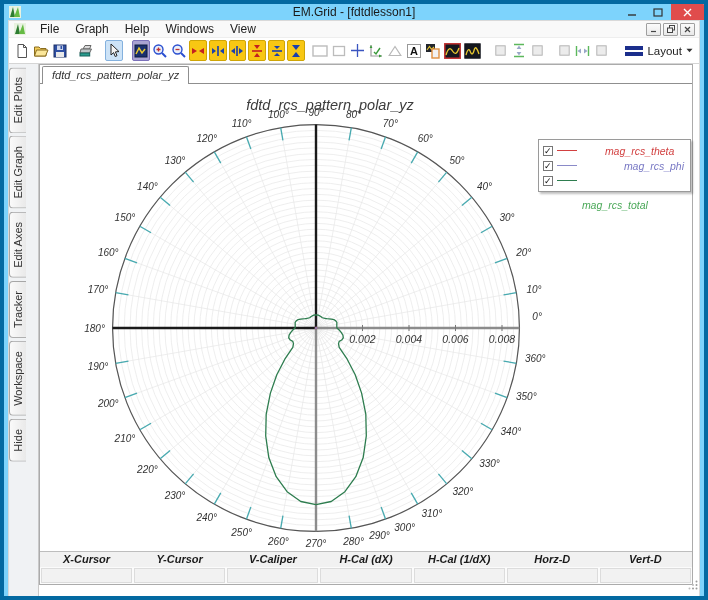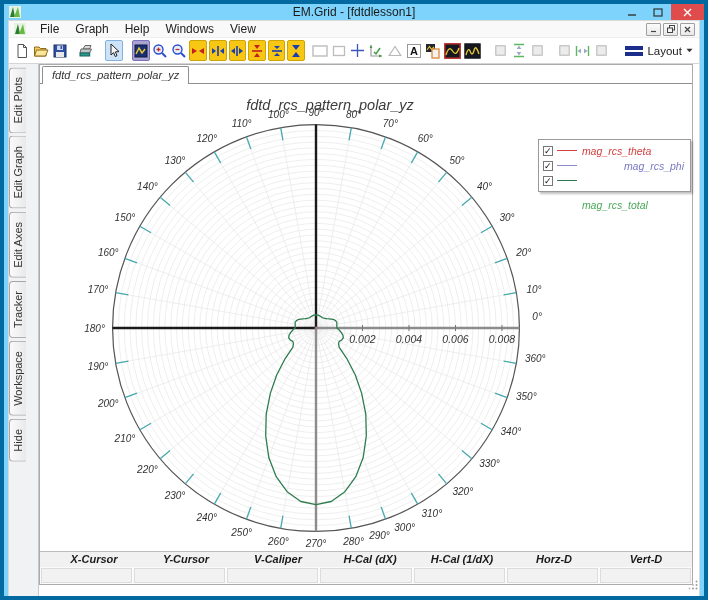--- a/index.html
+++ b/index.html
@@ -46,21 +46,21 @@
   .chart-area { flex:1; position:relative; min-height:0; }
   .chart-area svg { display:block; }
 
   .legend { position:absolute; top:55px; right:1px; background:#fff; border:1px solid #9a9a9a; box-shadow:2px 2px 2px rgba(0,0,0,0.25); padding:3px 6px 3px 4px; }
   .legend-row { display:flex; align-items:center; height:15px; }
   .legend-cb { width:10px; height:10px; border:1px solid #777; background:#fff; font-family:"DejaVu Sans",sans-serif; font-size:9px; line-height:9px; color:#111; text-align:center; margin-right:4px; }
   .legend-line { width:20px; height:0; border-top:1.6px solid; margin-right:5px; }
   .legend-label { font-size:10.5px; }
 
   .status { border-top:1px solid #bdbdbd; }
-  .status-head { display:flex; background:#f1f1f1; height:15px;padding-left:8px; }
+  .status-head { display:flex; background:#f1f1f1; height:15px; }
   .status-head div { flex:1; text-align:center; font-size:11px; font-weight:bold; color:#1a1a1a; line-height:15px; }
   .status-vals { display:flex; height:17px; background:#fbfbfb; padding:1px 0; }
   .status-vals div { flex:1; background:#f2f2f2; border:1px solid #dcdcdc; margin:0 1px; font-size:10px; }
 
   .resize-grip { position:absolute; right:6px; bottom:6px; width:10px; height:10px; }
 </style>
 </head>
 <body>
 
 <div class="window">
@@ -497,21 +497,21 @@
               <text x="486.320289212462" y="315.8372044825302" text-anchor="middle" font-size="10" fill="#333" font-family="Liberation Sans, sans-serif">350°</text>
               <text x="495.2246621473271" y="278.3100170055351" text-anchor="middle" font-size="10" fill="#333" font-family="Liberation Sans, sans-serif">360°</text>
               <circle cx="276" cy="244" r="0.93" fill="none" stroke="#d24040" stroke-width="1"></circle>
               <circle cx="276" cy="244" r="0.8" fill="none" stroke="#8a8ac8" stroke-width="1"></circle>
               <path d="M296.9 244.0 L296.8 242.2 L296.8 240.3 L296.9 238.4 L295.7 236.8 L293.9 235.6 L291.3 235.2 L289.0 234.9 L287.0 234.7 L285.5 234.5 L284.2 234.2 L283.1 233.9 L282.0 233.5 L281.2 232.8 L280.3 232.2 L279.3 231.6 L278.3 231.2 L277.1 231.0 L276.0 231.0 L274.9 231.0 L273.7 231.2 L272.7 231.6 L271.7 232.2 L270.8 232.8 L270.0 233.5 L268.9 233.9 L267.8 234.2 L266.5 234.5 L265.0 234.7 L263.0 234.9 L260.7 235.2 L258.1 235.6 L256.3 236.8 L255.1 238.4 L255.2 240.3 L255.2 242.2 L255.1 244.0 L252.8 246.0 L250.8 248.4 L249.1 251.2 L248.7 253.9 L250.3 256.0 L252.8 257.4 L253.5 259.7 L252.8 263.4 L244.8 275.2 L236.8 290.7 L230.4 309.1 L226.2 330.2 L225.7 351.9 L228.8 373.6 L236.2 392.7 L247.1 407.7 L260.8 417.5 L276.0 420.7 L291.2 417.5 L304.9 407.7 L315.8 392.7 L323.2 373.6 L326.3 351.9 L325.8 330.2 L321.6 309.1 L315.2 290.7 L307.2 275.2 L299.2 263.4 L298.5 259.7 L299.2 257.4 L301.7 256.0 L303.3 253.9 L302.9 251.2 L301.2 248.4 L299.2 246.0 Z" fill="none" stroke="#2e7d4f" stroke-width="1.3" stroke-linejoin="round"></path>
             </svg>
           <div class="legend" id="legend">
               <div class="legend-row">
                 <div class="legend-cb">✓</div>
                 <div class="legend-line" style="border-top-color: rgb(210, 64, 64);"></div>
-                <span class="legend-label" style="color: rgb(210, 64, 64);">mag_rcs_theta</span>
+                <span class="legend-label" style="color: rgb(210, 64, 64); margin-left: 23px;">mag_rcs_theta</span>
               </div>
               <div class="legend-row">
                 <div class="legend-cb">✓</div>
                 <div class="legend-line" style="border-top-color: rgb(138, 138, 200);"></div>
                 <span class="legend-label" style="color: rgb(120, 120, 196); margin-left: 42px;">mag_rcs_phi</span>
               </div>
               <div class="legend-row">
                 <div class="legend-cb">✓</div>
                 <div class="legend-line" style="border-top-color: rgb(46, 125, 79);"></div>
                 <span class="legend-label" style="color: rgb(74, 168, 88); margin-top: 48px;">mag_rcs_total</span>

